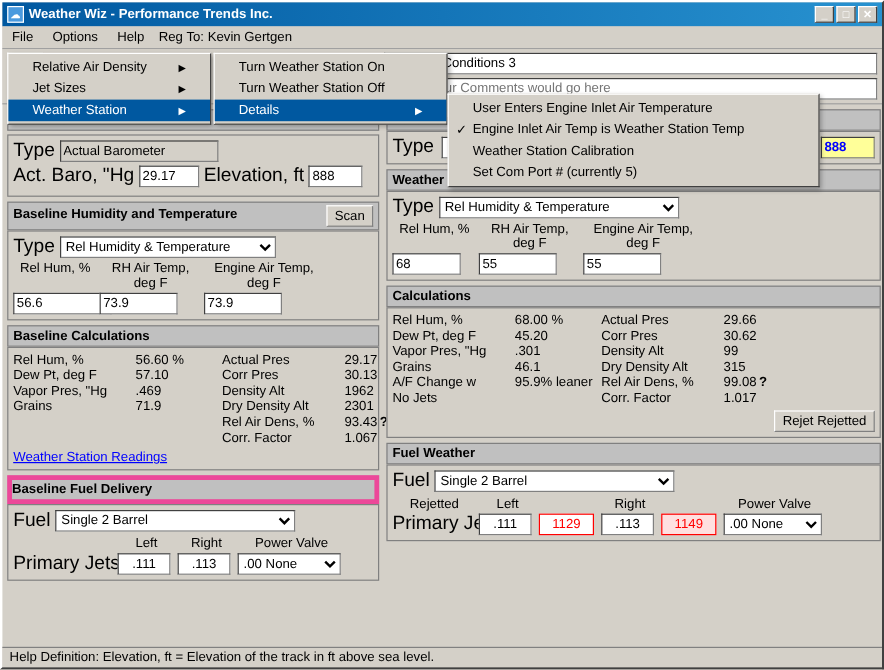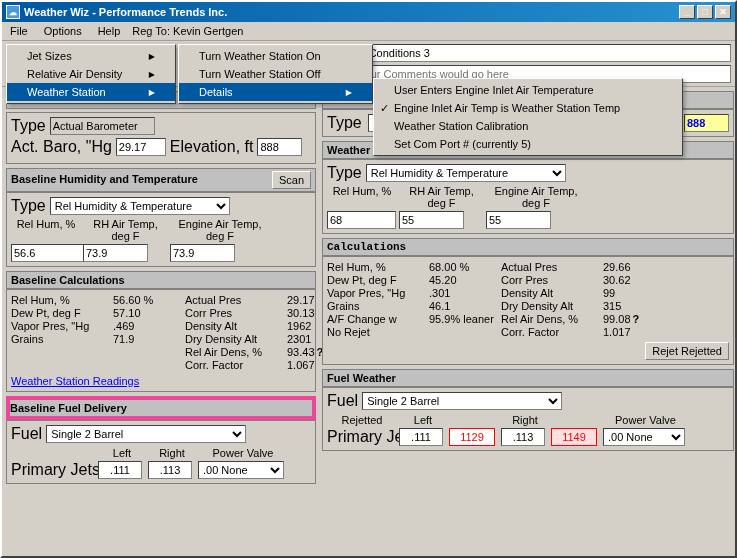--- a/index.html
+++ b/index.html
@@ -285,24 +285,24 @@
   <div style="display:flex; align-items:stretch; padding:3px 4px; gap:6px; border-bottom:1px solid #a0a0a0; background:#d4d0c8; position:relative;">
 
     <div style="position:relative;">
 
       <div style="display:flex; gap:2px;">
         <button class="toolbar-btn" style="width:30px;">Co...</button>
       </div>
 
       <div class="dropdown-menu" style="position:absolute; top:0; left:0; width:170px;">
         <div class="dropdown-item submenu-arrow">
+          <span>Relative Air Density</span>
+        </div>
+        <div class="dropdown-item submenu-arrow">
           <span>Jet Sizes</span>
-        </div>
-        <div class="dropdown-item submenu-arrow">
-          <span>Relative Air Density</span>
         </div>
         <div class="dropdown-item submenu-arrow" style="background:#0058a0; color:white;">
           <span>Weather Station</span>
         </div>
       </div>
 
       <div class="dropdown-menu" style="position:absolute; top:0; left:172px; width:195px;">
         <div class="dropdown-item">
           <span>Turn Weather Station On</span>
         </div>
@@ -350,21 +350,21 @@
 
     <div class="left-panel">
 
       <div>
         <div class="section-header" style="background:#c0c0c0; padding:2px 4px; border:1px solid #808080;">
           <span>Baseline</span>
         </div>
         <div style="border:1px solid #808080; padding:4px; background:#d4d0c8;">
           <div class="form-row">
             <span class="form-label">Type</span>
-            <input type="text" class="form-input readonly" style="width: 105px;" value="Actual Barometer">
+            <input type="text" class="form-input readonly" style="width: 132px;" value="Actual Barometer">
           </div>
           <div class="form-row">
             <span class="form-label">Act. Baro, "Hg</span>
             <input type="text" class="form-input" style="width: 50px;" value="29.17">
             <span class="form-label">Elevation, ft</span>
             <input type="text" class="form-input" style="width: 45px;" value="888">
           </div>
         </div>
       </div>
 
@@ -491,29 +491,29 @@
             <select class="form-select" style="width:200px;">
               <option>Rel Humidity &amp; Temperature</option>
             </select>
           </div>
           <div class="three-col-header">
             <span>Rel Hum, %</span>
             <span>RH Air Temp, deg F</span>
             <span>Engine Air Temp, deg F</span>
           </div>
           <div class="three-col-row">
-            <input type="text" class="form-input" style="width: 69px;" value="68">
+            <input type="text" class="form-input" style="width: 57px;" value="68">
             <input type="text" class="form-input" style="width: 65px;" value="55">
             <input type="text" class="form-input" style="width: 65px;" value="55">
           </div>
         </div>
       </div>
 
       <div>
-        <div style="background:#c0c0c0; padding:2px 4px; border:1px solid #808080;font-family:Liberation Mono, monospace;">
+        <div style="background:#c0c0c0; padding:2px 4px; border:1px solid #808080;">
           <span class="section-header">Calculations</span>
         </div>
         <div style="border:1px solid #808080; padding:4px; background:#d4d0c8;">
           <div style="display:grid; grid-template-columns: 100px 70px 100px 60px; gap:1px 2px; font-size:11px;">
             <span>Rel Hum, %</span>
             <span>68.00 %</span>
             <span>Actual Pres</span>
             <span>29.66</span>
 
             <span>Dew Pt, deg F</span>
@@ -532,21 +532,21 @@
             <span>315</span>
 
             <span>A/F Change w</span>
             <span>95.9% leaner</span>
             <span>Rel Air Dens, %</span>
             <span style="display:flex; align-items:center; gap:2px;">
               <span>99.08</span>
               <span class="question-mark">?</span>
             </span>
 
-            <span>No Rejet</span>
+            <span>No Jets</span>
             <span></span>
             <span>Corr. Factor</span>
             <span>1.017</span>
           </div>
           <div style="margin-top:4px; display:flex; justify-content:flex-end;">
             <button class="toolbar-btn">Rejet Rejetted</button>
           </div>
         </div>
       </div>
 
@@ -576,13 +576,16 @@
             <input type="text" class="form-input input-highlight-red" style="width: 46px; text-align: center; border: 1px solid red; color: red; background: rgb(255, 224, 224);" value="1149">
             <select class="form-select" style="width:82px;">
               <option>.00 None</option>
             </select>
           </div>
         </div>
       </div>
     </div>
   </div>
 
+  <div class="status-bar">
+    <span>Help Definition:  Elevation, ft = Elevation of the track in ft above sea level.</span>
+  </div>
 </div>
 
 </body></html>

